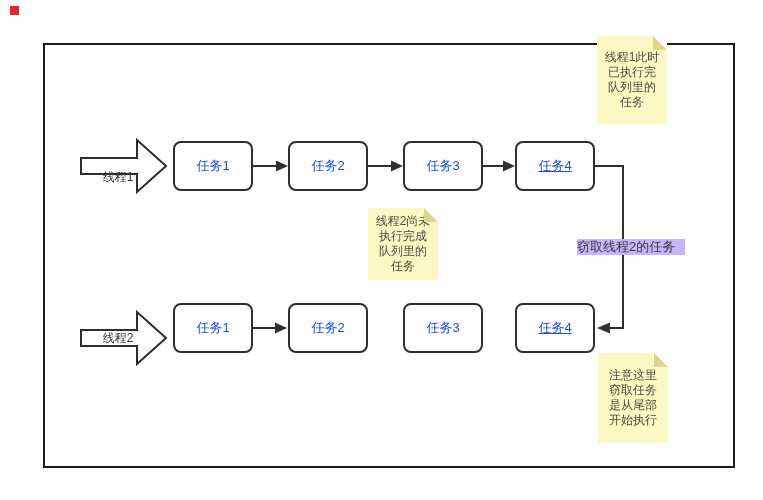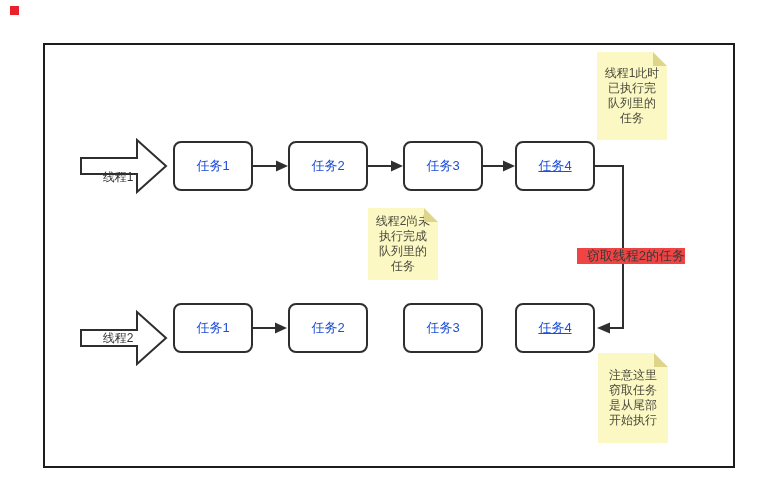--- a/index.html
+++ b/index.html
@@ -64,27 +64,27 @@
     display: flex; align-items: center; justify-content: center;
     text-align: center; white-space: pre-line;
     font-size: 12px; line-height: 15px; color: #4a4a3e;
   }
   .note::before {
     content: ""; position: absolute; top: 0; right: 0;
     width: 0; height: 0; border-style: solid;
     border-width: 0 14px 14px 0;
     border-color: #ffffff #ffffff #ddd68a #ddd68a;
   }
-  .note.n1 { left: 597px; top: 52px;  height: 88px; }
+  .note.n1 { left: 597px; top: 36px;  height: 88px; }
   .note.n2 { left: 368px; top: 208px; height: 72px; }
   .note.n3 { left: 598px; top: 353px; height: 90px; }
 
   .steal-label {
-    position: absolute; left: 577px; top: 248px; width: 108px;
-    background: #ef4444; text-align: right;
+    position: absolute; left: 577px; top: 239px; width: 108px;
+    background: #c4b5fd; text-align: left;
     font-size: 13px; line-height: 16px; color: #3a3a3a;
   }
   .watermark {
     position: absolute; left: 595px; top: 456px;
     font-size: 21px; font-weight: 700; letter-spacing: 1px;
     color: #c3c3c3; opacity: 0.9;
   }
 </style>
 </head>
 <body>

